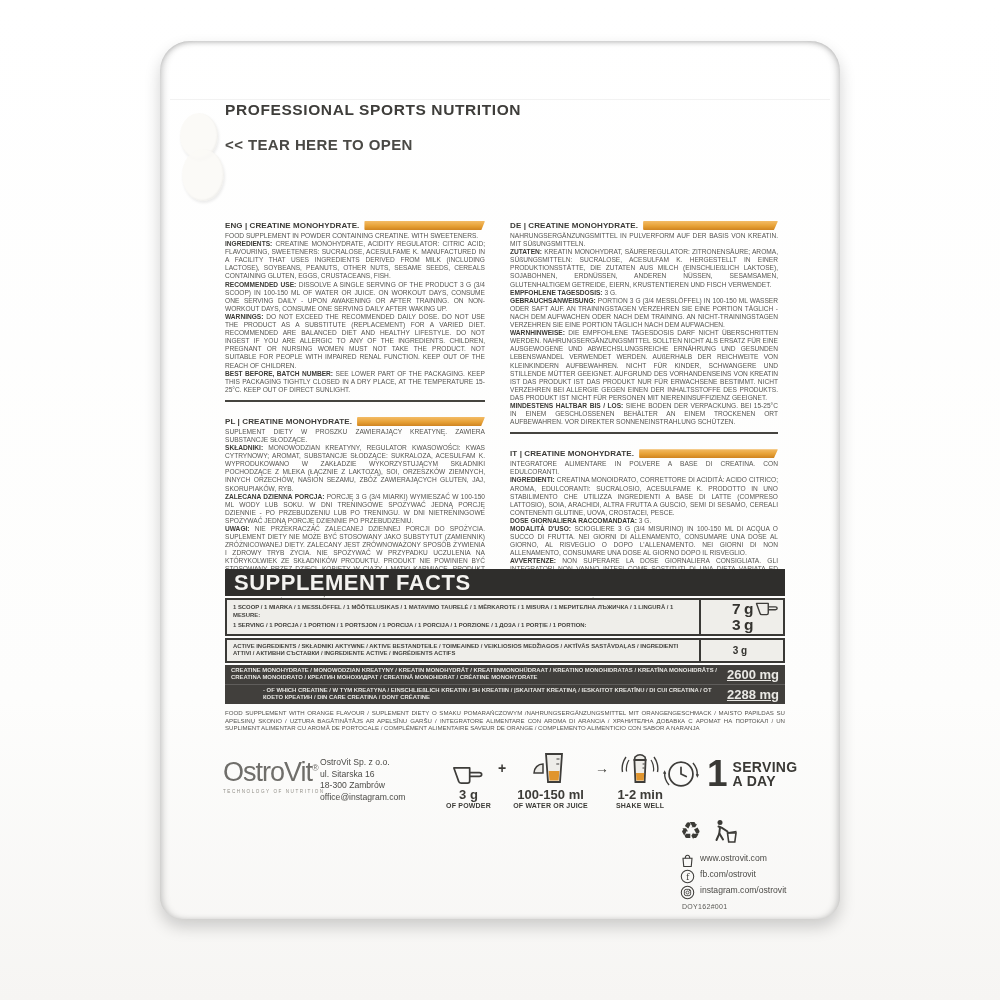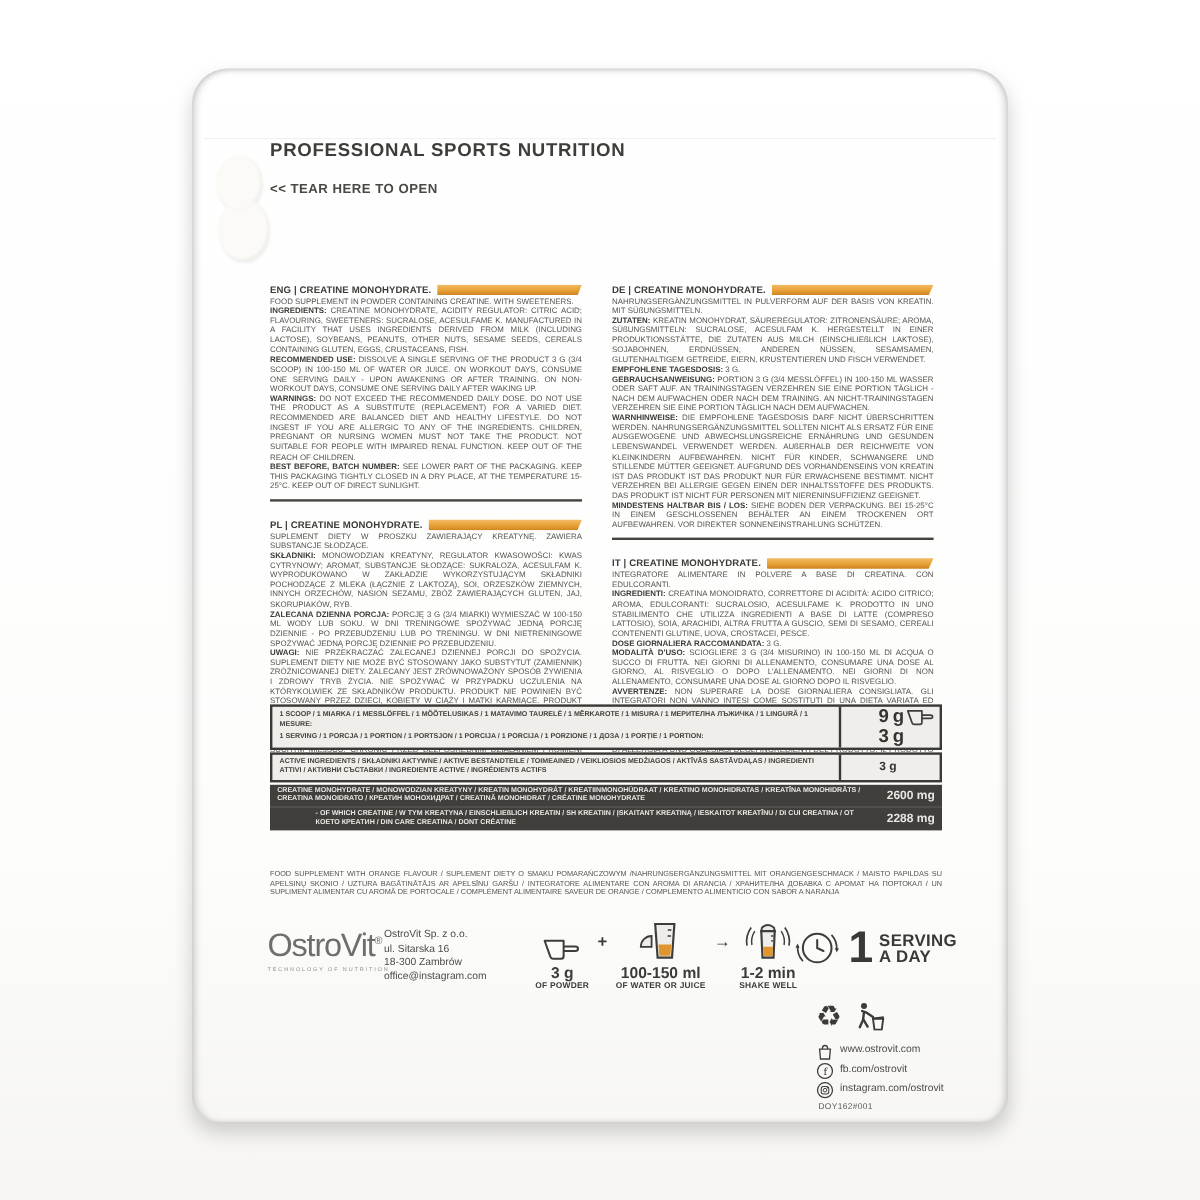--- a/index.html
+++ b/index.html
@@ -1,31 +1,31 @@
 <!DOCTYPE html>
 <html><head>
 <meta charset="utf-8">
 <style>
   html,body{margin:0;padding:0;}
   body{width:1000px;height:1000px;background:#ffffff;font-family:"Liberation Sans",sans-serif;position:relative;overflow:hidden;}
   .stage{position:absolute;inset:0;background:linear-gradient(180deg,#ffffff 0%,#fdfdfc 70%,#f6f5f3 100%);}
-  .bag{position:absolute;left:160px;top:57px;width:680px;height:878px;
+  .bag{position:absolute;left:160px;top:41px;width:680px;height:878px;
        background:linear-gradient(180deg,#edecd e 0%,#e9e8e4 0%,#e6e5e1 45%,#e3e2de 100%);
        border-radius:30px 30px 22px 22px;
        box-shadow:inset 5px 0 8px -4px rgba(0,0,0,0.28), inset -5px 0 8px -4px rgba(0,0,0,0.28),
                   inset 0 6px 6px -5px rgba(0,0,0,0.18), 0 8px 16px rgba(0,0,0,0.18);}
   .seal-line{position:absolute;left:10px;right:10px;top:58px;height:1px;background:rgba(0,0,0,0.05);}
   .tear-notch{position:absolute;left:18px;top:72px;width:46px;height:88px;}
   .tear-notch .b1,.tear-notch .b2{position:absolute;background:rgba(250,249,246,0.85);border-radius:50%;
        box-shadow:1px 2px 3px rgba(0,0,0,0.08), inset -1px -1px 2px rgba(0,0,0,0.05);}
   .tear-notch .b1{left:2px;top:0;width:38px;height:46px;}
   .tear-notch .b2{left:4px;top:36px;width:42px;height:52px;}
 
   .brand-line{position:absolute;left:65px;top:60px;font-size:15.5px;font-weight:700;color:#3e3d3a;letter-spacing:0.6px;}
-  .tear-line{position:absolute;left:65px;top:95px;font-size:11px;font-weight:700;color:#4a4945;letter-spacing:0.4px;text-align:center;}
+  .tear-line{position:absolute;left:65px;top:95px;font-size:15px;font-weight:700;color:#4a4945;letter-spacing:0.4px;text-align:center;}
 
   .col{position:absolute;top:180px;color:#504f4b;}
   .col-left{left:65px;width:260px;}
   .col-right{left:350px;width:268px;}
   .sec + .sec{border-top:2px solid #45443f;margin-top:6px;padding-top:15px;}
   .sec-head{display:flex;align-items:center;gap:5px;margin-bottom:2px;}
   .sec-head .ht{font-size:8px;font-weight:700;color:#3c3b37;white-space:nowrap;letter-spacing:0.1px;}
   .head-bar{flex:1;height:9px;background:linear-gradient(180deg,#f3bc66 0%,#e7a136 55%,#cf8420 100%);
             clip-path:polygon(0 0,100% 0,97% 100%,0 100%);border-radius:1px;}
   .para{font-size:6.6px;line-height:8.1px;text-align:justify;font-weight:400;color:#555450;}
@@ -40,21 +40,21 @@
   .fbox .vals{width:78px;border-left:2px solid #3a3936;display:flex;flex-direction:column;justify-content:center;padding:1px 4px 1px 0;}
   .vrow{display:flex;align-items:center;justify-content:flex-end;gap:2px;height:16px;}
   .vbig{font-size:15.5px;font-weight:700;color:#34332f;letter-spacing:-0.5px;}
   .vmid{font-size:10px;font-weight:700;color:#34332f;display:flex;align-items:center;justify-content:center;height:100%;}
   .scoop-spacer{width:24px;}
   .fdark{background:#413f3c;margin-top:2px;color:#e9e8e4;}
   .fdark .drow{display:flex;align-items:center;padding:2px 6px;}
   .fdark .drow + .drow{border-top:1px solid rgba(255,255,255,0.16);padding-left:30px;}
   .fdark .dl{flex:1;font-size:5.9px;font-weight:700;line-height:7.3px;}
   .fdark .dl.indent{padding-left:8px;}
-  .fdark .dv{width:58px;text-align:right;font-size:10px;font-weight:700;}
+  .fdark .dv{width:58px;text-align:right;font-size:13px;font-weight:700;text-decoration:underline;}
 
   .flavour{position:absolute;left:65px;top:668px;width:560px;font-size:6.1px;line-height:7.6px;
            font-weight:400;color:#555450;text-align:justify;}
 
   .logo-block{position:absolute;left:63px;top:716px;width:130px;}
   .logo{font-size:27px;font-weight:400;color:#6f6e6a;letter-spacing:-1px;}
   .logo sup{font-size:9px;vertical-align:super;}
   .tagline{font-size:4.6px;letter-spacing:1.55px;color:#928f88;margin-top:1px;white-space:nowrap;}
   .addr{position:absolute;left:160px;top:716px;font-size:8.6px;line-height:11.5px;font-weight:400;color:#4c4b47;}
 
@@ -144,29 +144,30 @@
             <div class="para"><b>INGREDIENTI: </b>CREATINA MONOIDRATO, CORRETTORE DI ACIDITÀ: ACIDO CITRICO; AROMA, EDULCORANTI: SUCRALOSIO, ACESULFAME K. PRODOTTO IN UNO STABILIMENTO CHE UTILIZZA INGREDIENTI A BASE DI LATTE (COMPRESO LATTOSIO), SOIA, ARACHIDI, ALTRA FRUTTA A GUSCIO, SEMI DI SESAMO, CEREALI CONTENENTI GLUTINE, UOVA, CROSTACEI, PESCE.</div>
             <div class="para"><b>DOSE GIORNALIERA RACCOMANDATA: </b>3 G.</div>
             <div class="para"><b>MODALITÀ D'USO: </b>SCIOGLIERE 3 G (3/4 MISURINO) IN 100-150 ML DI ACQUA O SUCCO DI FRUTTA. NEI GIORNI DI ALLENAMENTO, CONSUMARE UNA DOSE AL GIORNO, AL RISVEGLIO O DOPO L'ALLENAMENTO. NEI GIORNI DI NON ALLENAMENTO, CONSUMARE UNA DOSE AL GIORNO DOPO IL RISVEGLIO.</div>
             <div class="para"><b>AVVERTENZE: </b>NON SUPERARE LA DOSE GIORNALIERA CONSIGLIATA. GLI INTEGRATORI NON VANNO INTESI COME SOSTITUTI DI UNA DIETA VARIATA ED EQUILIBRATA E DI UNO STILE DI VITA SANO.TENERE FUORI DELLA PORTATA DEI BAMBINI AL DI SOTTO DEI TRE ANNI DI ETÀ. NON UTILIZZARE PER I BAMBINI, LE DONNE IN GRAVIDANZA E LE MADRI CHE ALLATTANO. PER LA PRESENZA DI CREATINA IL PRODOTTO È DESTINATO AI SOLI ADULTI. NON CONSUMARE IN CASO DI ALLERGIA A UNO QUALSIASI DEGLI INGREDIENTI DEL PRODOTTO. IL PRODOTTO NON È ADATTO A PERSONE CON INSUFFICIENZA RENALE.</div>
             <div class="para"><b>DA CONSUMARSI PREFERIBILMENTE ENTRO IL / LOTTO: </b>VEDERE IL FONDO DELLA CONFEZIONE. CONSERVARE A 15-25°C IN UN CONTENITORE CHIUSO IN UN LUOGO ASCIUTTO. PROTEGGERE DALLA LUCE DIRETTA DEL SOLE.</div>
           </div>
       </div>
     </div>
 
     <div class="facts">
+      <div class="facts-bar">SUPPLEMENT FACTS</div>
 
       <div class="fbox">
         <div class="lbls">
           <div class="lbl">1 SCOOP / 1 MIARKA / 1 MESSLÖFFEL / 1 MÕÕTELUSIKAS / 1 MATAVIMO TAURELĖ / 1 MĒRKAROTE / 1 MISURA / 1 МЕРИТЕЛНА ЛЪЖИЧКА / 1 LINGURĂ / 1 MESURE:</div>
           <div class="lbl">1 SERVING / 1 PORCJA / 1 PORTION / 1 PORTSJON / 1 PORCIJA / 1 PORCIJA / 1 PORZIONE / 1 ДОЗА / 1 PORȚIE / 1 PORTION:</div>
         </div>
         <div class="vals">
           <div class="vrow">
-            <span class="vbig">9 g</span>
+            <span class="vbig">7 g</span>
             <span>
               <svg width="24" height="14" viewBox="0 0 34 20">
                   <path d="M2 2 L7 16 Q7.6 18 9.6 18 L16.5 18 Q18.8 18 18.8 15.8 L18.8 2 Z" fill="none" stroke="#3e3d3a" stroke-width="2" stroke-linejoin="round"></path>
                   <path d="M18.8 7 L29 7 Q31.5 7 31.5 9 Q31.5 11 29 11 L18.8 11" fill="none" stroke="#3e3d3a" stroke-width="2"></path>
                 </svg>
             </span>
           </div>
           <div class="vrow">
             <span class="vbig">3 g</span>
             <span class="scoop-spacer"></span>

